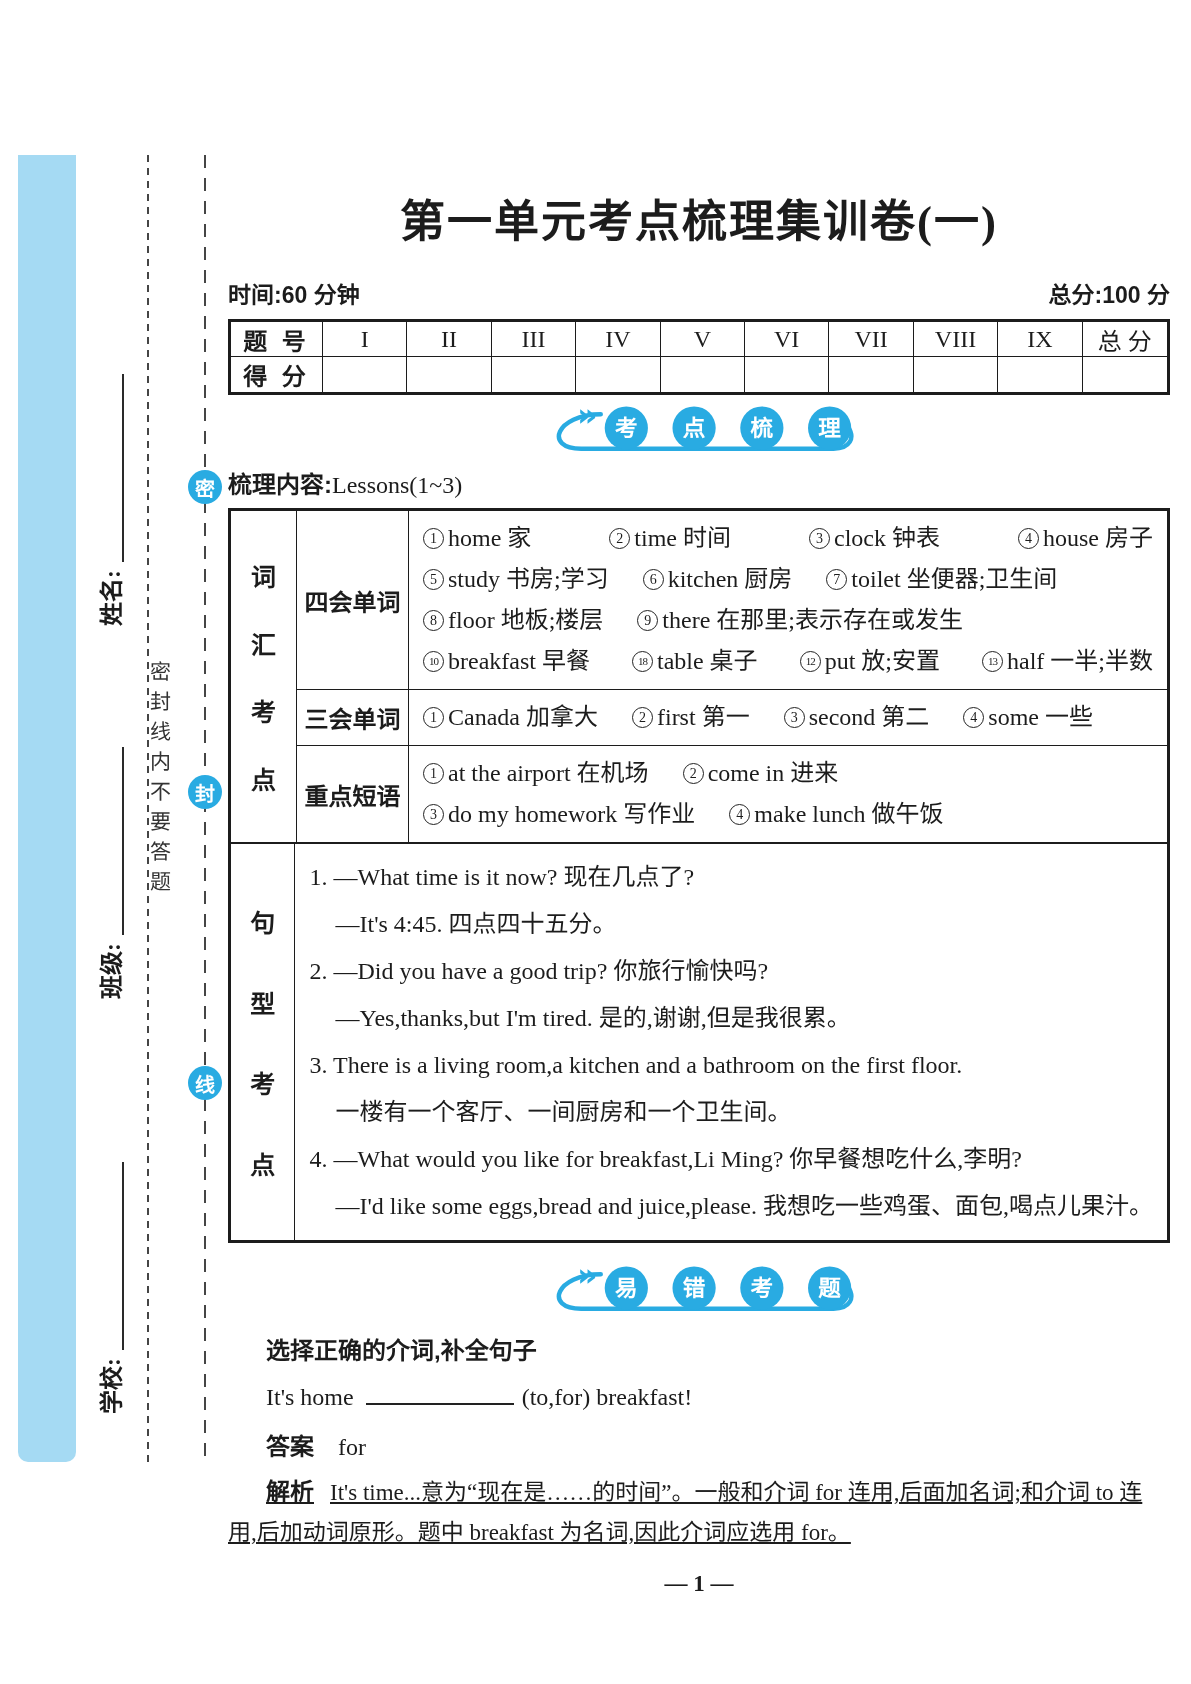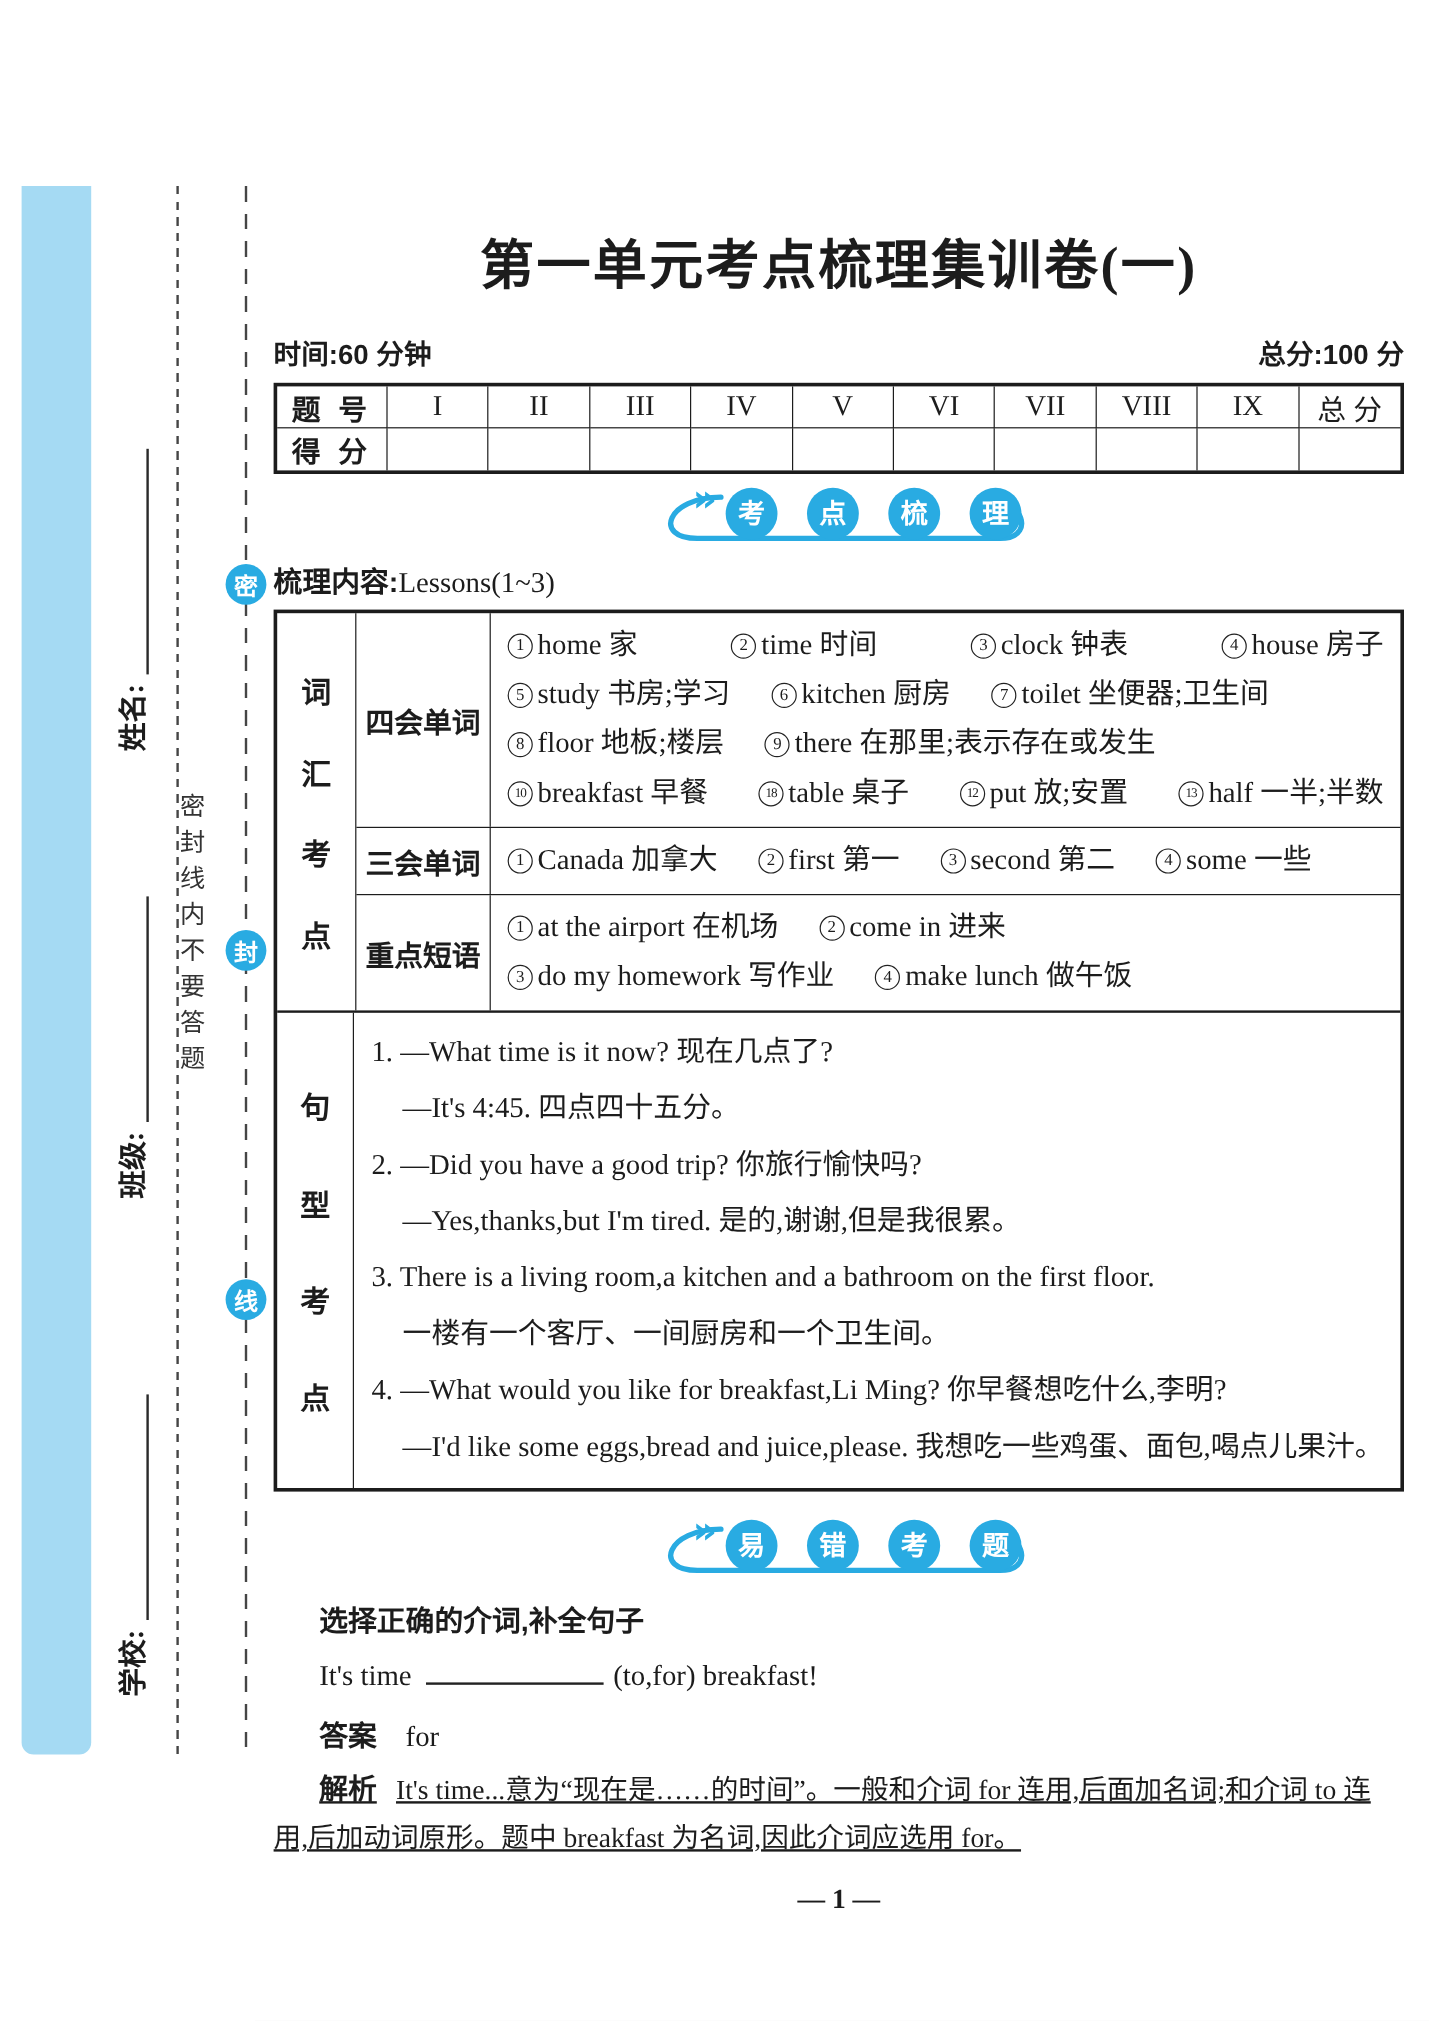--- a/index.html
+++ b/index.html
@@ -253,21 +253,21 @@
         <text class="bchar" x="94" y="31">易</text>
         <text class="bchar" x="163" y="31">错</text>
         <text class="bchar" x="232" y="31">考</text>
         <text class="bchar" x="301" y="31">题</text>
       </svg>
     </div>
 
     <div class="practice">
       <div class="p-heading">选择正确的介词,补全句子</div>
       <div class="p-question">
-        <span>It's time</span><span class="qblank"></span><span>(to,for) breakfast!</span>
+        <span>It's home</span><span class="qblank"></span><span>(to,for) breakfast!</span>
       </div>
       <div class="p-answer">
         <span class="p-label">答案</span>
         <span class="p-ans">for</span>
       </div>
       <p class="p-analysis">
         <span class="p-label">解析</span><span>It's time...意为“现在是……的时间”。一般和介词 for 连用,后面加名词;和介词 to 连用,后加动词原形。题中 breakfast 为名词,因此介词应选用 for。</span>
       </p>
     </div>
 

